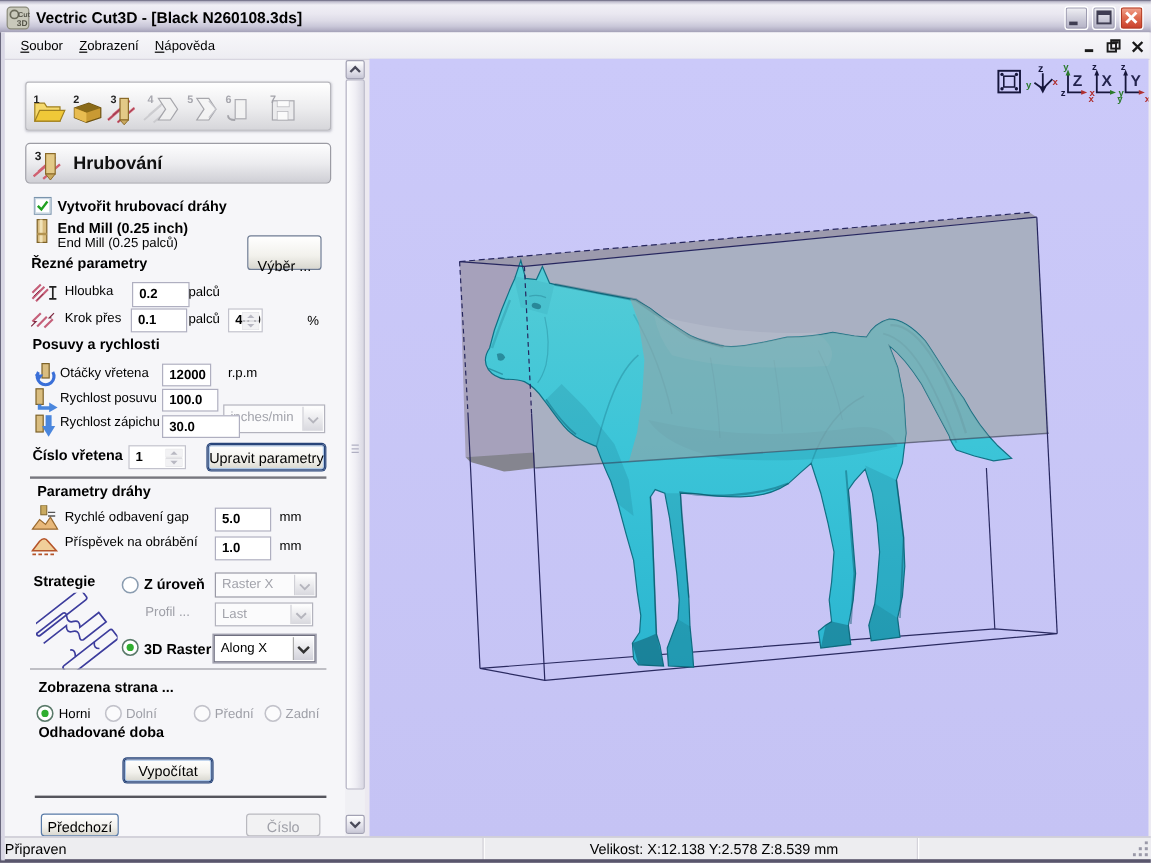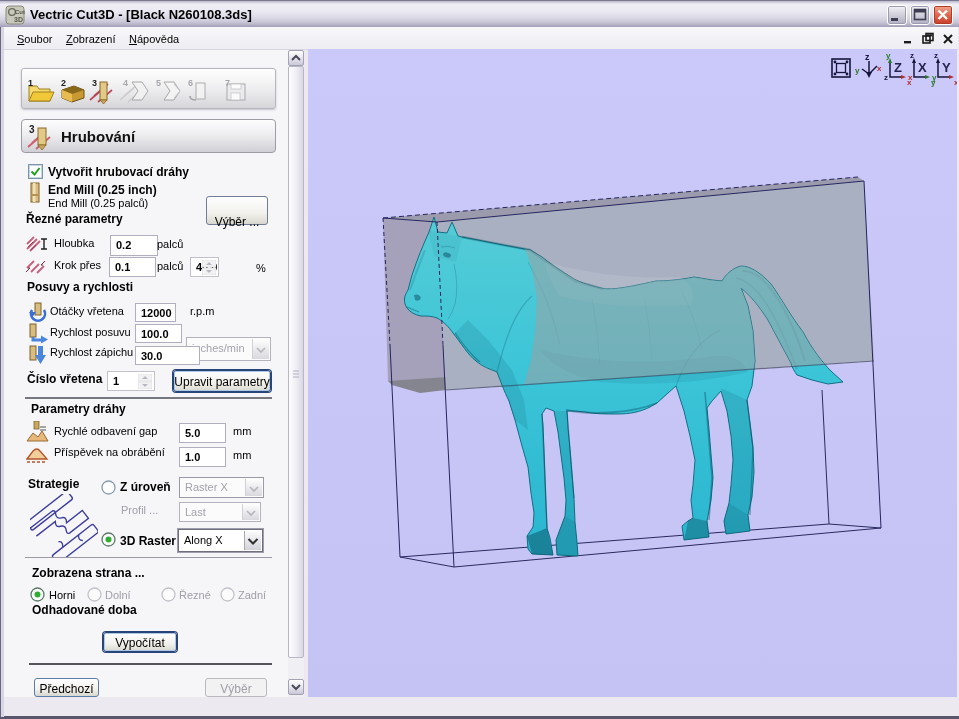--- a/index.html
+++ b/index.html
@@ -303,30 +303,30 @@
       <circle cx="7.5" cy="7.5" r="3" fill="#2fae2f"></circle>
     </svg>
     <div class="r11" style="left:49px;top:539px">Horni</div>
     <svg class="abs" style="left:87px;top:537px" width="15" height="15" viewBox="0 0 15 15">
       <circle cx="7.5" cy="7.5" r="6.5" fill="#fbfbfc" stroke="#c2c2ca" stroke-width="1.3"></circle>
     </svg>
     <div class="r11 gray" style="left:105px;top:539px">Dolní</div>
     <svg class="abs" style="left:161px;top:537px" width="15" height="15" viewBox="0 0 15 15">
       <circle cx="7.5" cy="7.5" r="6.5" fill="#fbfbfc" stroke="#c2c2ca" stroke-width="1.3"></circle>
     </svg>
-    <div class="r11 gray" style="left:179px;top:539px">Řezné</div>
+    <div class="r11 gray" style="left:179px;top:539px">Přední</div>
     <svg class="abs" style="left:220px;top:537px" width="15" height="15" viewBox="0 0 15 15">
       <circle cx="7.5" cy="7.5" r="6.5" fill="#fbfbfc" stroke="#c2c2ca" stroke-width="1.3"></circle>
     </svg>
     <div class="r11 gray" style="left:238px;top:539px">Zadní</div>
     <div class="b11" style="left:32px;top:553px">Odhadované doba</div>
     <div class="xpbtn focus" style="left:103px;top:582px;width:74px;height:20px;padding-top:3px">Vypočítat</div>
     <div class="sep" style="top:613px;left:29px;width:243px;background:#55555d"></div>
     <div class="xpbtn" style="left:34px;top:628px;width:65px;height:19px;padding-top:3px;border-color:#5a7ca8">Předchozí</div>
-    <div class="xpbtn disabled" style="left:205px;top:628px;width:62px;height:19px;padding-top:3px">Výběr</div>
+    <div class="xpbtn disabled" style="left:205px;top:628px;width:62px;height:19px;padding-top:3px">Číslo</div>
   </div>
   <div id="vsb">
     <div class="sbtn" style="top:0px"><svg width="14" height="14">
           <path d="M3,9 L7,5 L11,9" stroke="#4a4a5a" stroke-width="2" fill="none"></path>
         </svg></div>
     <div id="sthumb"><svg width="14" height="600">
           <path d="M4,304 L10,304 M4,307 L10,307 M4,310 L10,310" stroke="#b0afc2" stroke-width="1"></path>
         </svg></div>
     <div class="sbtn" style="top:629px"><svg width="14" height="14">
           <path d="M3,5 L7,9 L11,5" stroke="#4a4a5a" stroke-width="2" fill="none"></path>
@@ -554,16 +554,32 @@
           </g>
       <path d="M936,63 L938,58 L940,63 Z" fill="#16163c"></path>
       <path d="M949,75 L954,77 L949,79 Z" fill="#b03030"></path>
       <text x="934" y="58" font-size="8" font-weight="bold" fill="#16163c">z</text>
       <text x="932" y="80" font-size="8" font-weight="bold" fill="#2a7a2a">y</text>
       <text x="954" y="85" font-size="8" font-weight="bold" fill="#b03030">x</text>
       <text x="942" y="72" font-size="13" font-weight="bold" fill="#24244e">Y</text>
     </g>
   </svg>
   </div>
+  <div id="statusbar">
+    <div style="position:absolute;left:4px;top:3px;">Připraven</div>
+    <div class="cell" style="left:402px;width:362px;"></div>
+    <div class="cell" style="left:764px;width:160px;"></div>
+    <div style="position:absolute;left:420px;width:350px;top:3px;text-align:center;">Velikost: X:12.138 Y:2.578 Z:8.539 mm</div>
+    <svg style="position:absolute;right:1px;bottom:1px" width="14" height="14">
+      <g fill="#9a99a8">
+          <rect x="10" y="10" width="2.5" height="2.5"></rect>
+          <rect x="10" y="5" width="2.5" height="2.5"></rect>
+          <rect x="5" y="10" width="2.5" height="2.5"></rect>
+          <rect x="10" y="0" width="2.5" height="2.5"></rect>
+          <rect x="0" y="10" width="2.5" height="2.5"></rect>
+          <rect x="5" y="5" width="2.5" height="2.5"></rect>
+        </g>
+    </svg>
+  </div>
   <div id="winbottom"></div>
   <div id="leftedge"></div>
   <div id="leftedge2"></div>
 </div>
 
 </body></html>

